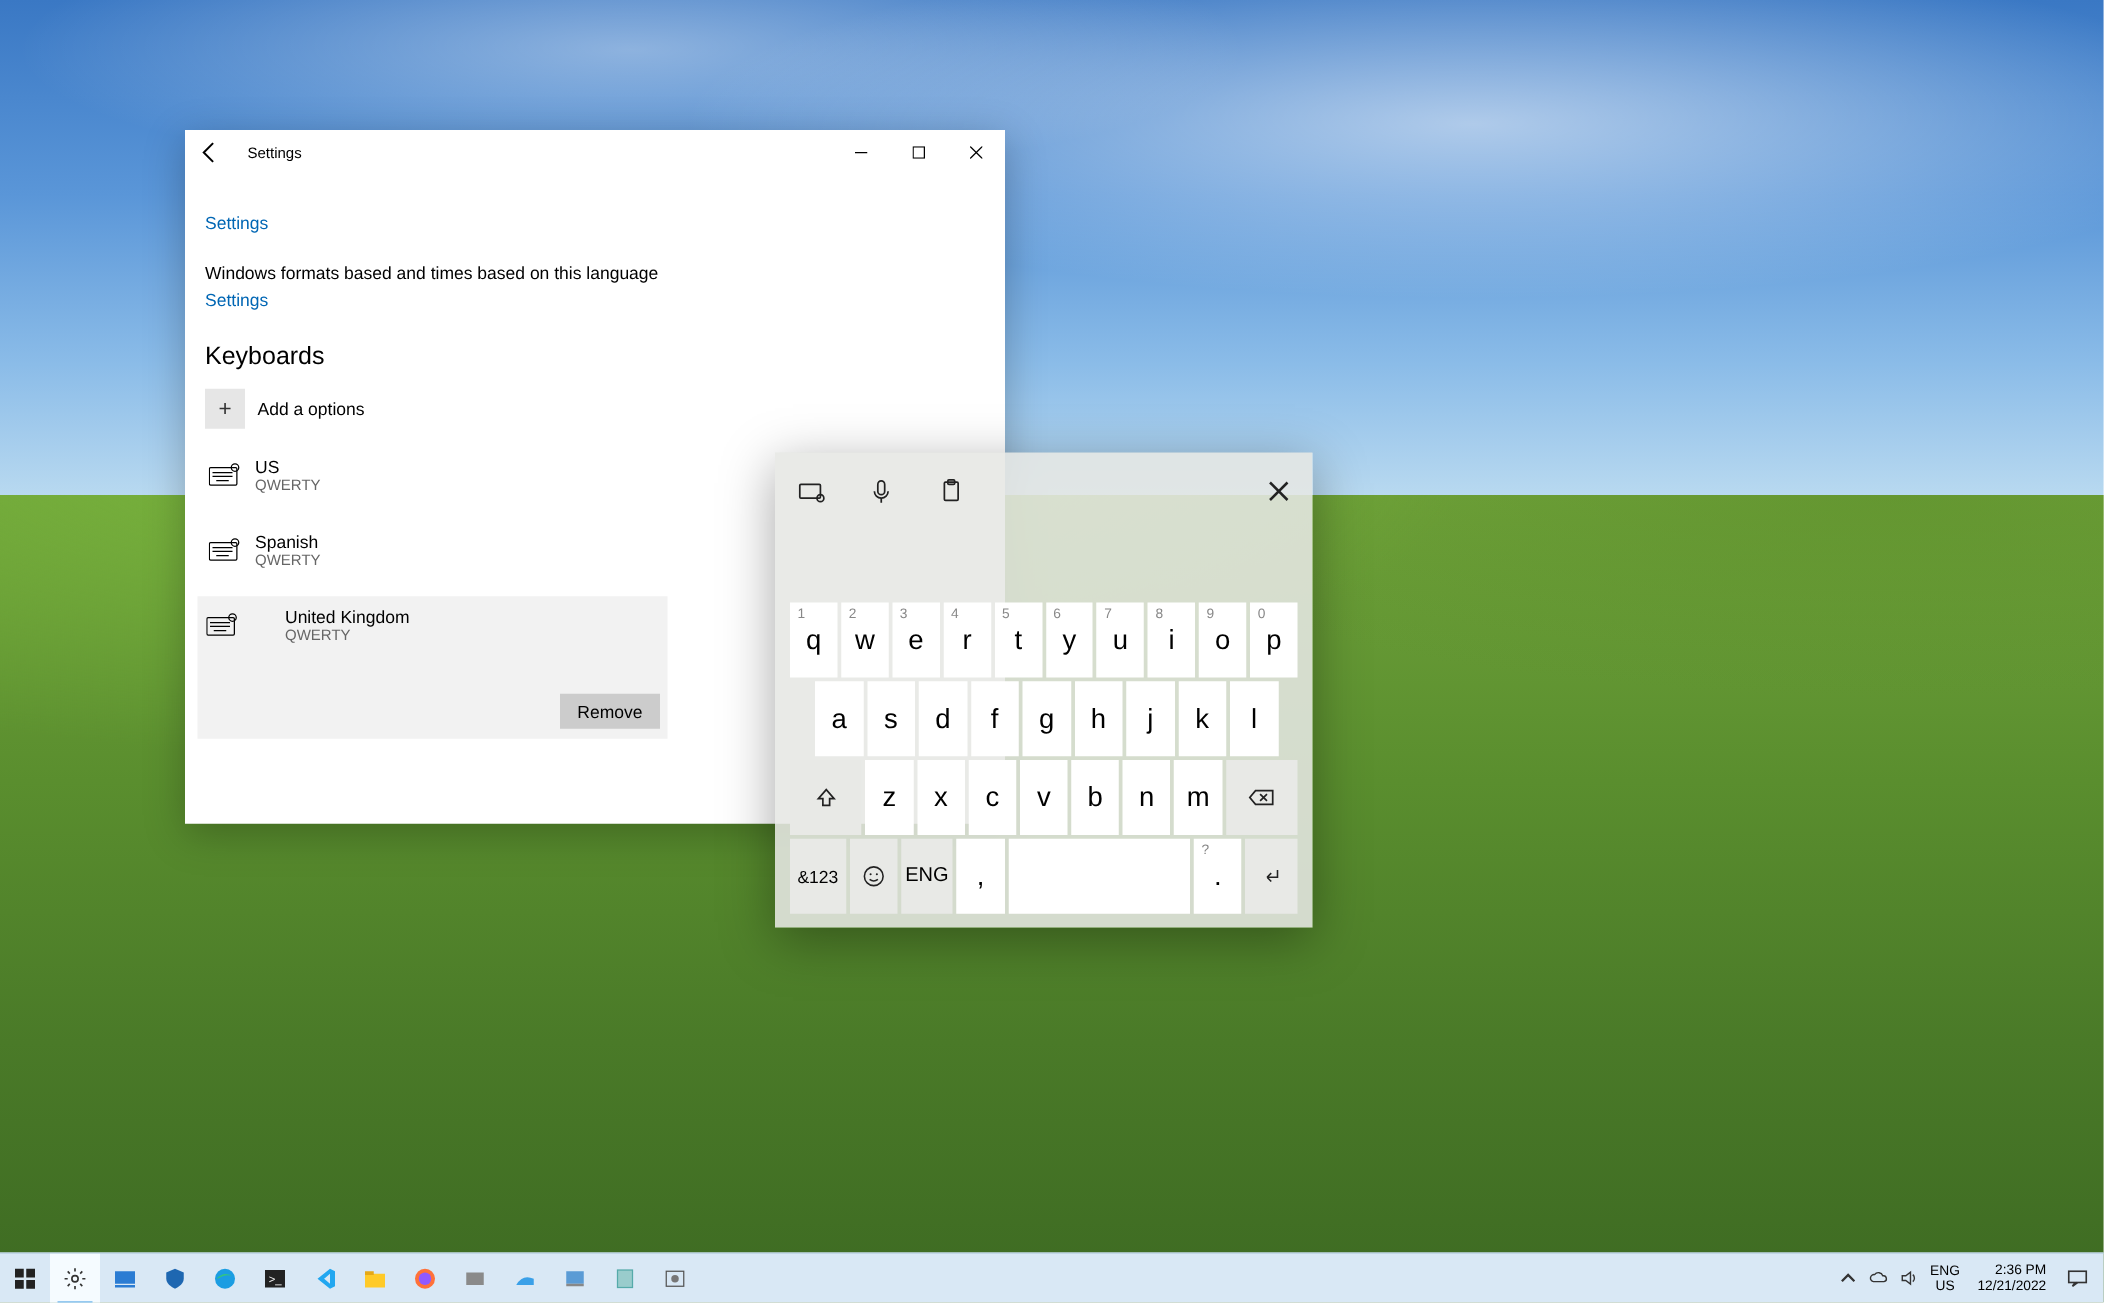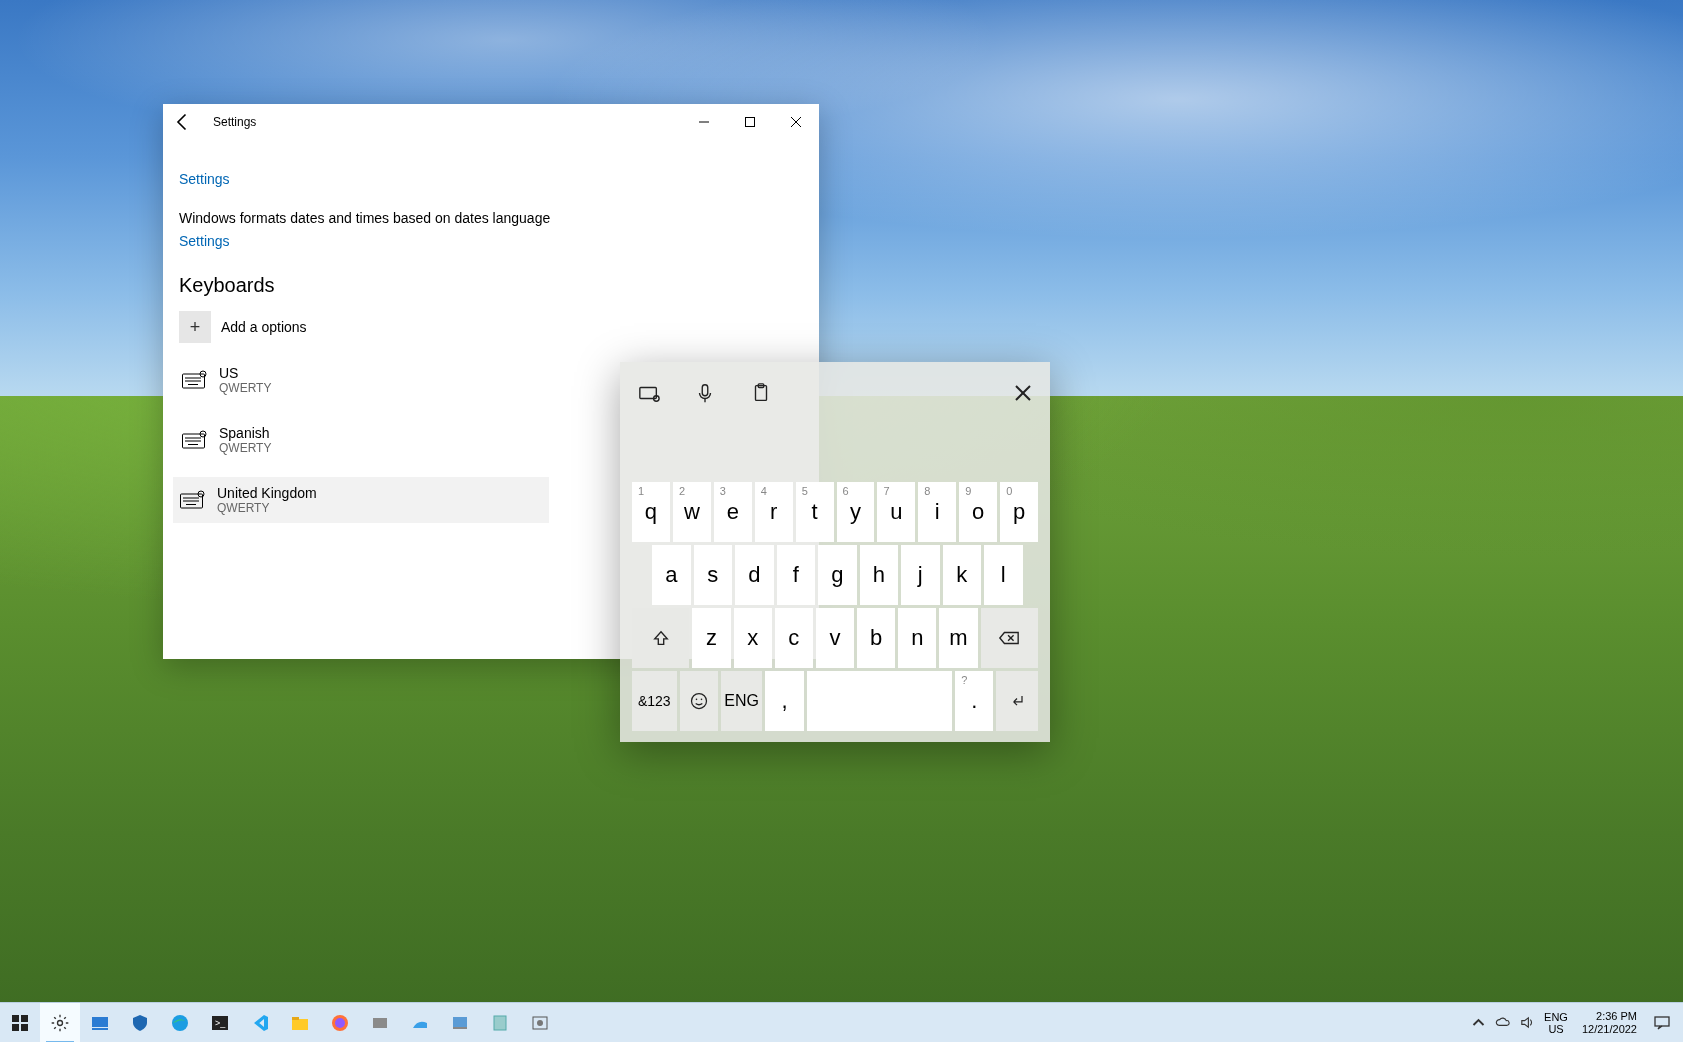--- a/index.html
+++ b/index.html
@@ -25,21 +25,21 @@
   content: "";
   position: absolute; left: 0; right: 0; bottom: 40px; top: 38%;
   background:
     radial-gradient(ellipse 1400px 400px at 20% -5%, rgba(120,180,60,0.9), transparent 60%),
     radial-gradient(ellipse 1000px 250px at 90% 0%, rgba(90,140,40,0.5), transparent 65%);
 }
 
 
 .settings-window {
   position: absolute;
-  left: 163px; top: 104px;
+  left: 148px; top: 104px;
   width: 656px; height: 555px;
   background: #fff;
   box-shadow: 0 8px 30px rgba(0,0,0,0.25);
   z-index: 5;
 }
 .titlebar {
   height: 36px; display: flex; align-items: center;
   padding-left: 10px;
 }
 .titlebar .back {
@@ -65,21 +65,21 @@
 .section-gap-2 { margin-top: 24px; }
 
 .add-row { display:flex; align-items:center; margin-top: 12px; }
 .add-box {
   width: 32px; height: 32px; background:#e6e6e6; display:flex;
   align-items:center; justify-content:center; font-size:18px; color:#333; cursor:pointer;
 }
 .add-label { margin-left: 10px; font-size: 14px; }
 
 .kb-item { display:flex; align-items:center; padding: 8px 0 8px 2px; margin-top: 14px;}
-.kb-item.selected { background:#f2f2f2; padding:8px 6px; margin-left:-6px; width: 376px; flex-wrap: wrap;}
+.kb-item.selected { background:#f2f2f2; padding:8px 6px; margin-left:-6px; width: 376px; flex-wrap: wrap; gap: 26px;}
 .kb-icon { width:28px; height:22px; display:flex; align-items:center; justify-content:center; margin-right:10px;}
 .kb-icon svg { width:26px; height:20px; }
 .kb-texts { display:flex; flex-direction:column; }
 .kb-name { font-size: 14px; }
 .kb-sub  { font-size: 12px; color:#666; }
 .remove-row { width:100%; display:flex; justify-content:flex-end; margin-top:14px;}
 .remove-btn { background:#ccc; border:none; padding:6px 14px; font-size:14px; cursor:pointer;}
 
 
 .osk {
@@ -166,21 +166,21 @@
       </div>
     </div>
 
     <div class="settings-body">
 
       <div class="section-gap-1">
         <span class="link">Settings</span>
       </div>
 
       <div style="margin-top:22px;">
-        <div class="desc">Windows formats dates and times based on dates language</div>
+        <div class="desc">Windows formats based and times based on this language</div>
         <span class="link">Settings</span>
       </div>
 
       <div class="section-gap-2">
         <div class="h2">Keyboards</div>
 
         <div class="add-row">
           <div class="add-box">+</div>
           <div class="add-label">Add a options</div>
         </div>
@@ -223,20 +223,23 @@
                 <rect x="0.5" y="3" width="22" height="14" rx="1" stroke="#000" fill="none"></rect>
                 <circle cx="21" cy="3" r="3" stroke="#000" fill="none"></circle>
                 <line x1="3" y1="7" x2="19" y2="7" stroke="#000"></line>
                 <line x1="3" y1="10" x2="19" y2="10" stroke="#000"></line>
                 <line x1="6" y1="13.5" x2="16" y2="13.5" stroke="#000"></line>
               </svg>
           </div>
           <div class="kb-texts">
             <div class="kb-name">United Kingdom</div>
             <div class="kb-sub">QWERTY</div>
+          </div>
+          <div class="remove-row">
+            <button class="remove-btn">Remove</button>
           </div>
         </div>
       </div>
     </div>
   </div>
 
   <div class="osk">
     <div class="osk-top">
       <div class="tool">
         <svg viewBox="0 0 24 24">

